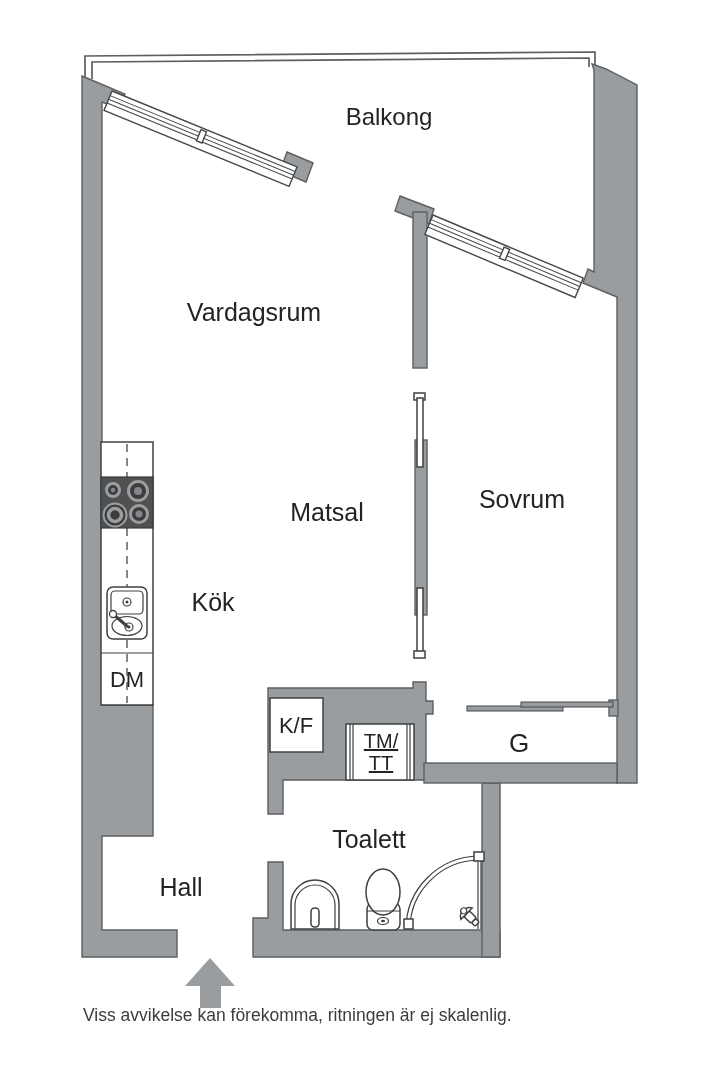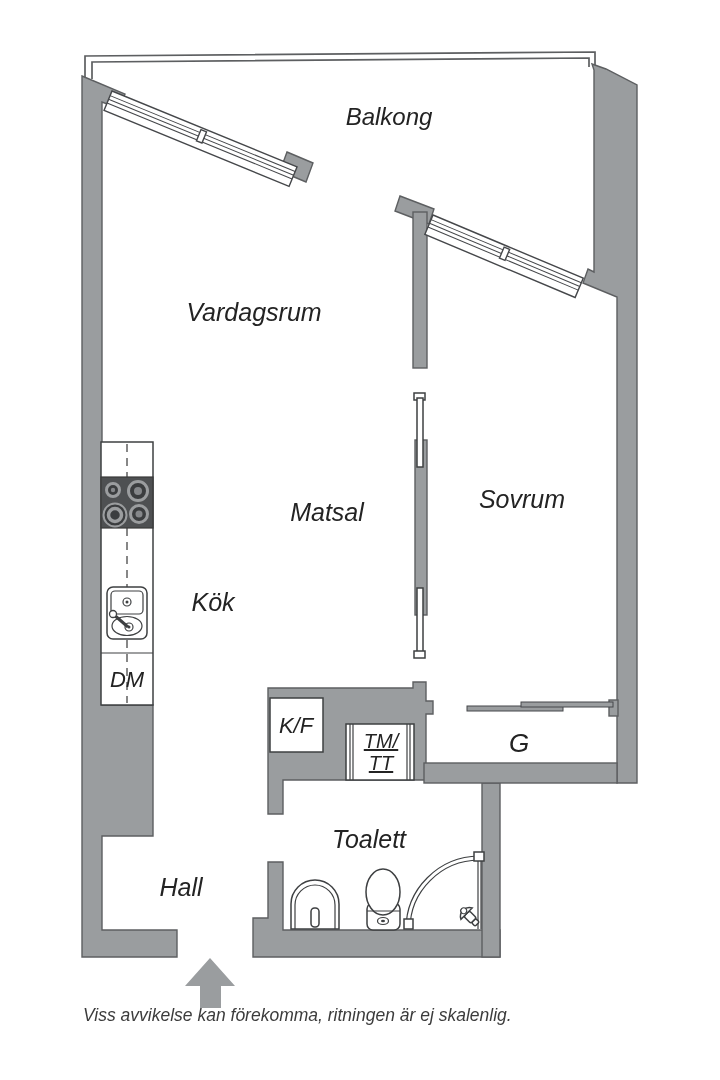--- a/index.html
+++ b/index.html
@@ -6,21 +6,21 @@
     --wall:#9a9d9f;
     --wall-stroke:#5d5f61;
     --line:#3e4042;
     --stove:#4e5052;
     --text:#232323;
     --disc:#3c3c3c;
     --bg:#ffffff;
   }
   html,body{margin:0;padding:0;background:var(--bg);}
   .stage{position:relative;width:720px;height:1080px;background:var(--bg);overflow:hidden;
-         font-family:"Liberation Sans", sans-serif;font-style:italic;}
+         font-family:"Liberation Sans", sans-serif;}
   svg{position:absolute;left:0;top:0;}
   .wall{fill:var(--wall);stroke:var(--wall-stroke);stroke-width:1.4;stroke-linejoin:miter;}
   .wall-nostroke{fill:var(--wall);stroke:none;}
   .rail{fill:none;stroke:var(--wall-stroke);stroke-width:1.7;}
   .fix{fill:#ffffff;stroke:var(--line);stroke-width:1.5;}
   .fixthin{fill:none;stroke:var(--line);stroke-width:1.2;}
   .winbox{fill:#ffffff;stroke:#45474a;stroke-width:1.4;}
   .winline{stroke:#45474a;stroke-width:1;fill:none;}
   .dash{stroke:#555;stroke-width:1.4;stroke-dasharray:8 6;fill:none;}
   .roomlabel{font-size:25px;fill:var(--text);}

